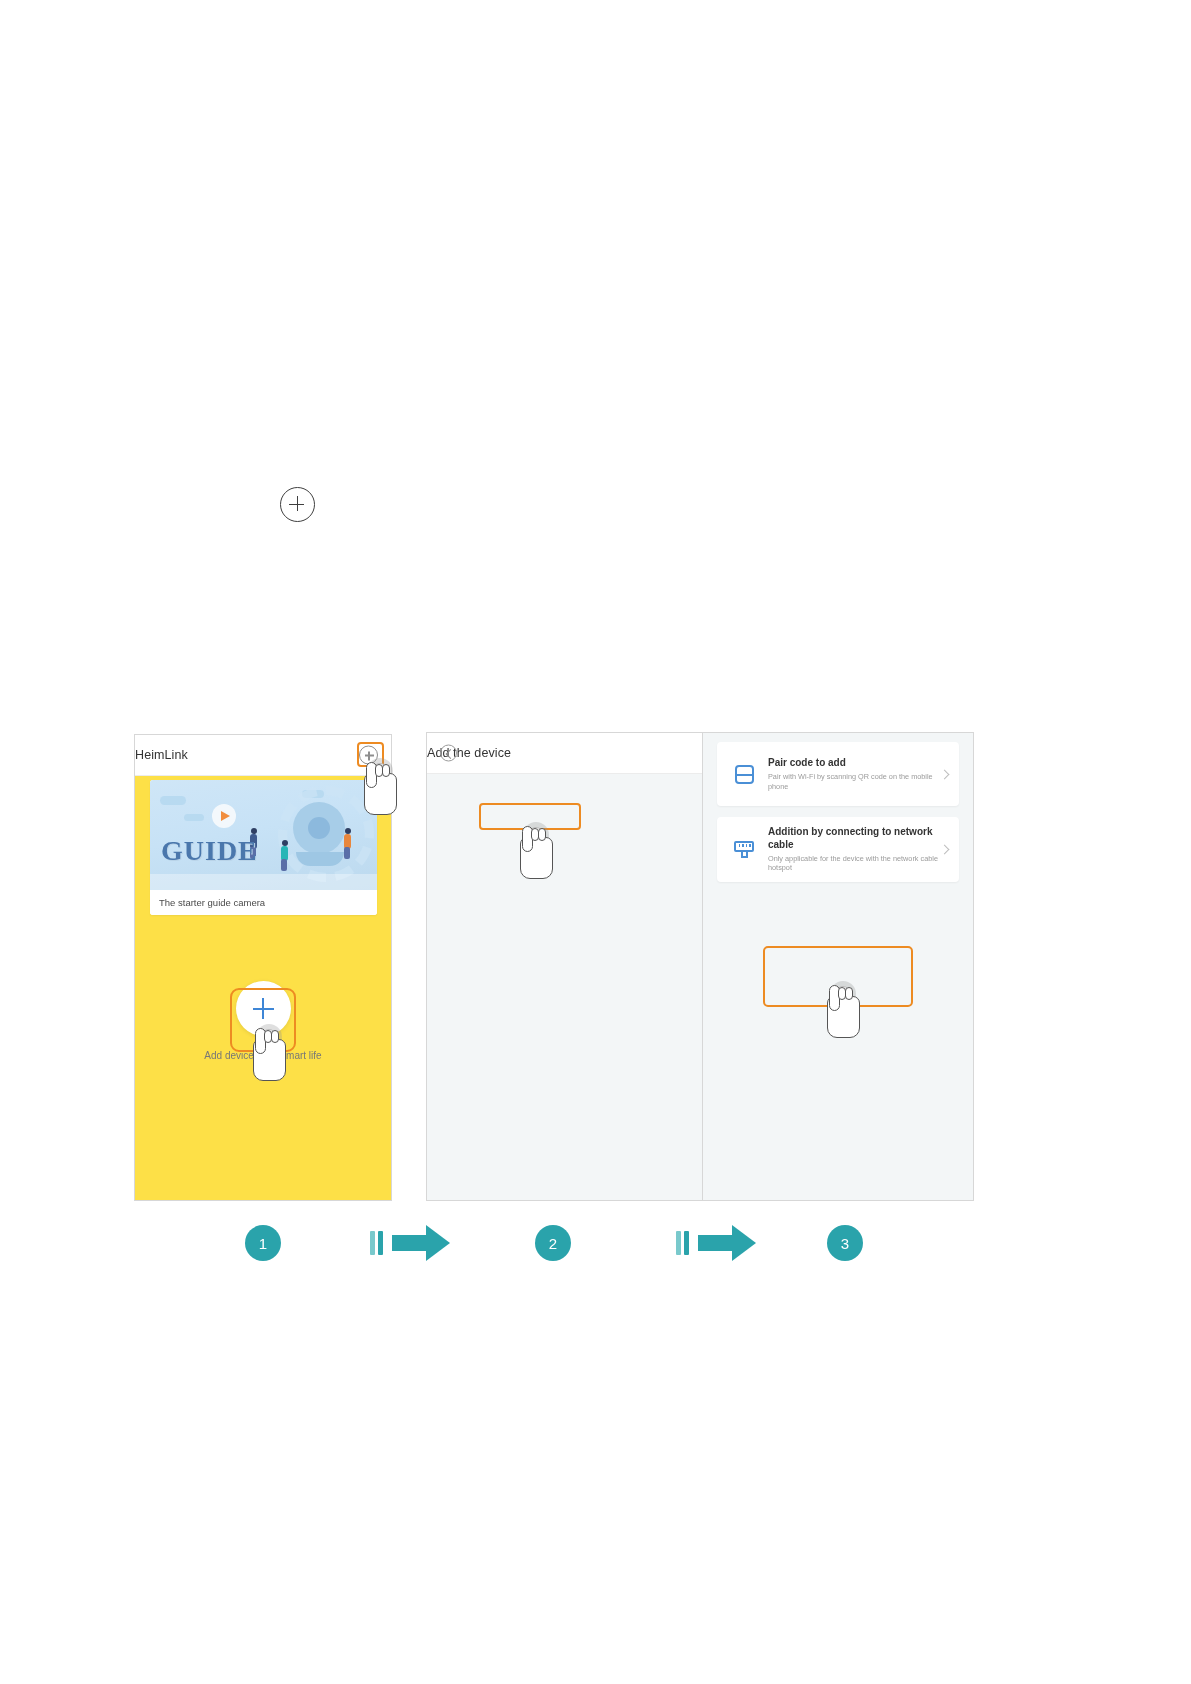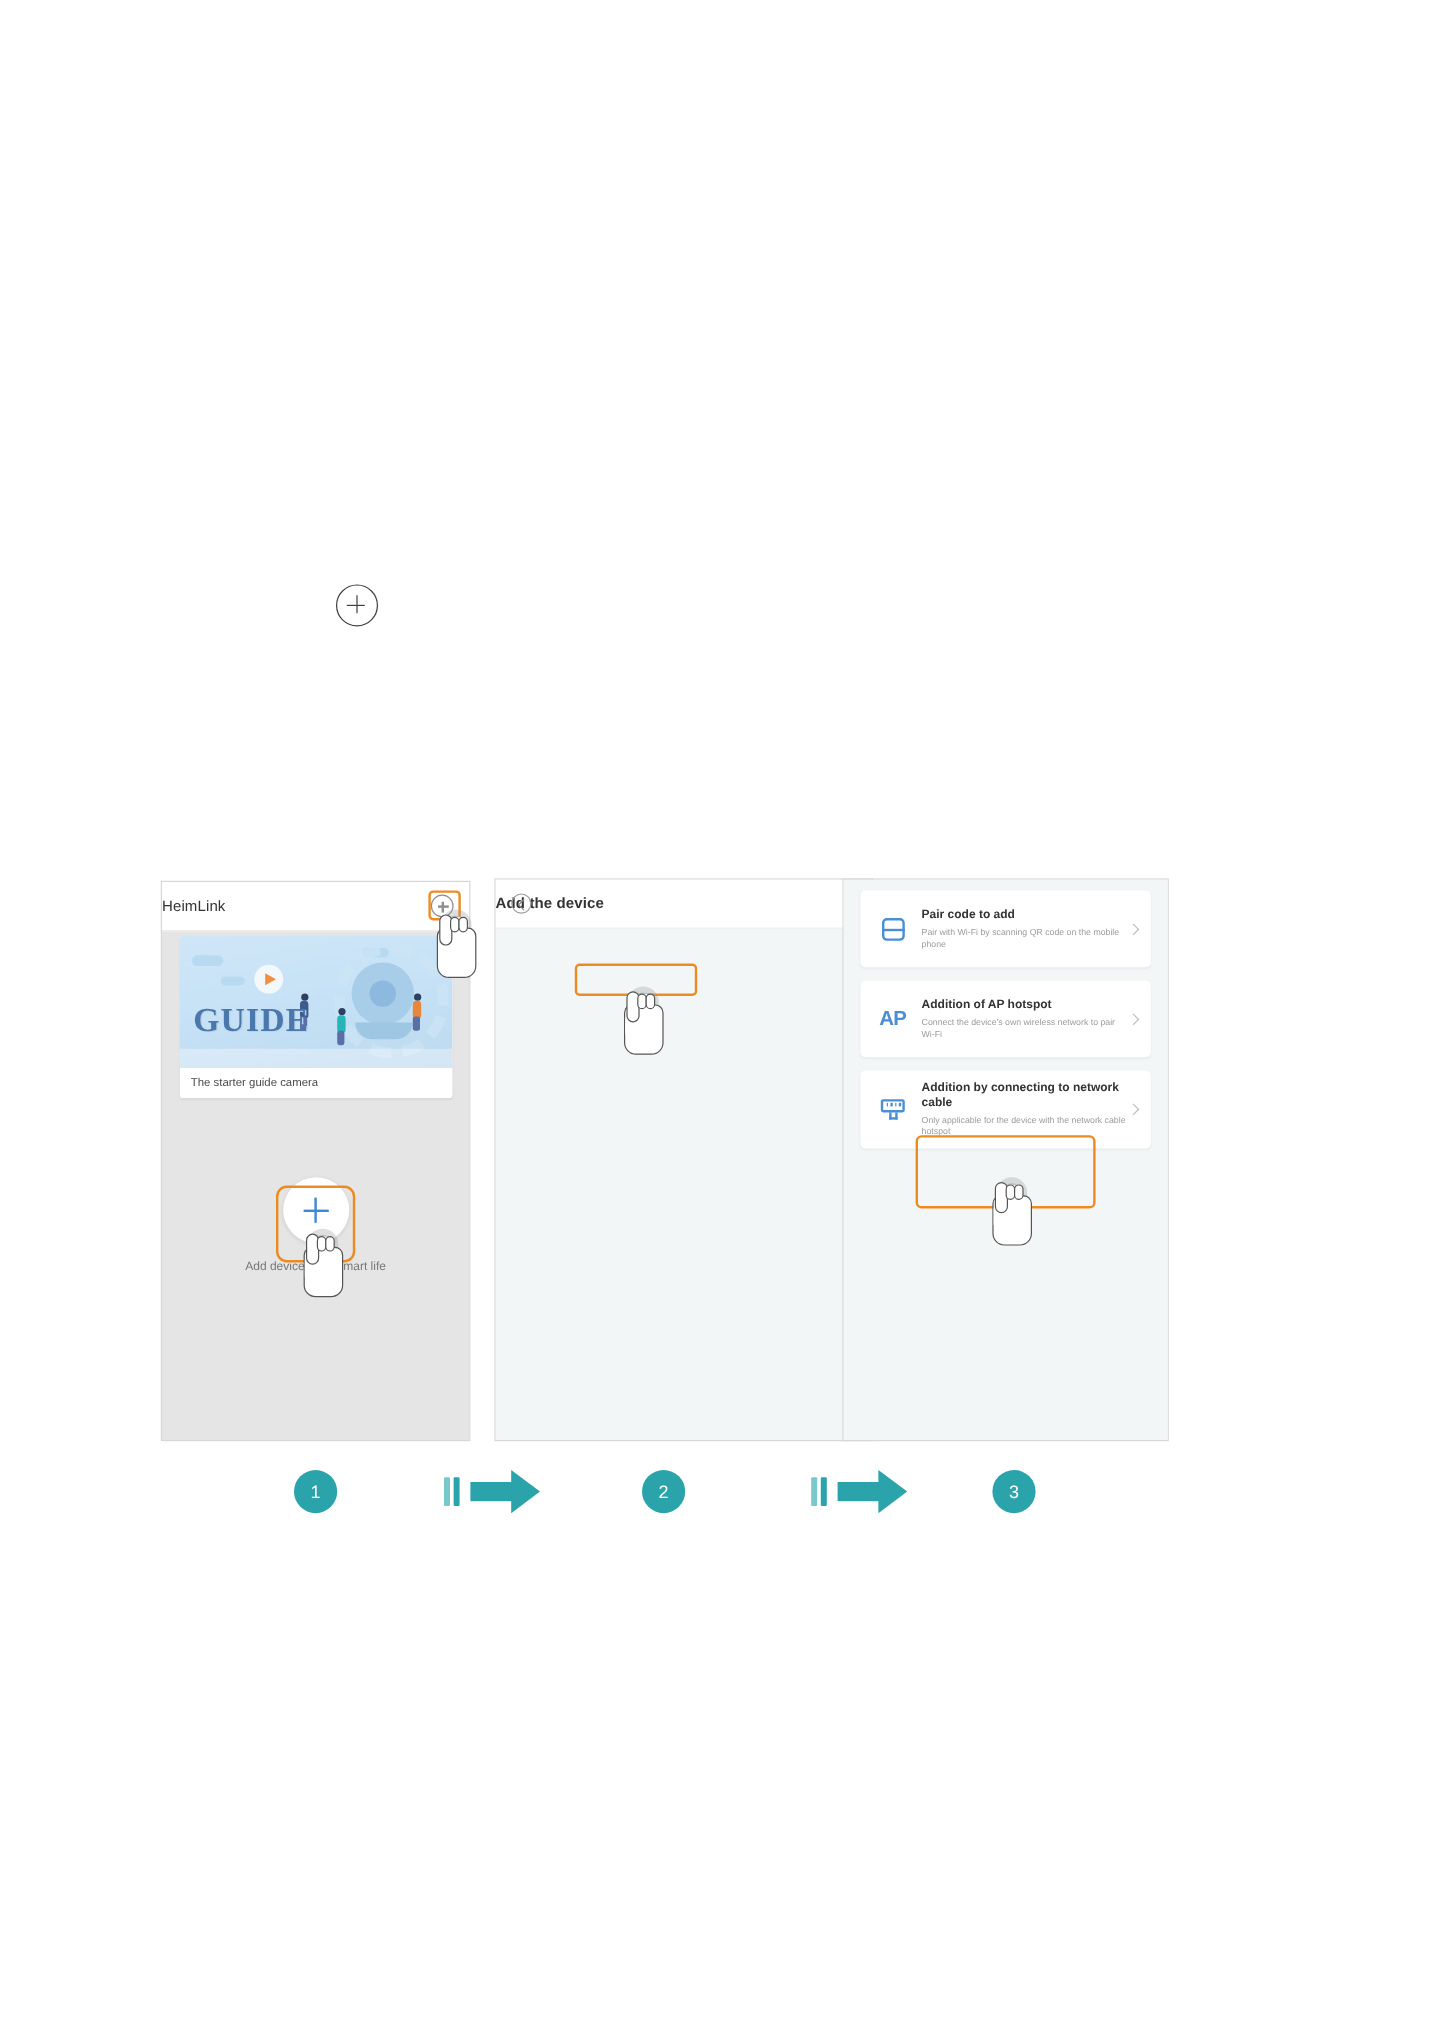--- a/index.html
+++ b/index.html
@@ -27,21 +27,21 @@
 
   
   .phone{
     position:absolute;
     background:#ffffff;
     border:1px solid #d7d7d7;
     box-sizing:border-box;
     overflow:hidden;
   }
   #phone1{left:134px;top:734px;width:258px;height:467px;}
-  #phone2{left:412px;top:732px;width:316px;height:469px;font-weight:bold;}
+  #phone2{left:426px;top:732px;width:316px;height:469px;}
   #phone3{left:702px;top:732px;width:272px;height:469px;}
 
   .topbar{
     height:40px;background:#ffffff;position:relative;
     display:flex;align-items:center;justify-content:flex-start;
     border-bottom:1px solid #ececec;
   }
   .topbar .title{
     font-size:12.5px;color:#333;letter-spacing:.1px;
   }
@@ -67,21 +67,21 @@
   .plus-top::before{left:4.5px;top:8.4px;width:9px;height:1.2px;}
   .plus-top::after{top:4.5px;left:8.4px;height:9px;width:1.2px;}
 
   
   .hl{
     position:absolute;border:2px solid #ED8B22;border-radius:5px;
     box-sizing:border-box;pointer-events:none;
   }
 
   
-  .p1-body{background:#e5e5e5;height:100%;position:relative;}
+  .p1-body{background:#fde047;height:100%;position:relative;}
   .guide-card{
     position:absolute;left:15px;top:4px;right:14px;
     background:#fff;border-radius:3px;overflow:hidden;
     box-shadow:0 1px 2px rgba(0,0,0,.06);
   }
   .guide-img{
     height:110px;position:relative;overflow:hidden;
     background:linear-gradient(170deg,#cfe6f7 0%,#c7e2f6 45%,#bcd9ee 100%);
   }
   .guide-word{
@@ -341,30 +341,20 @@
         <div class="net-ic">
           <div class="scan-ic"></div>
         </div>
         <div class="net-txt">
           <div class="net-title">Pair code to add</div>
           <div class="net-desc">Pair with Wi-Fi by scanning QR code on the mobile phone</div>
         </div>
         <div class="chev"></div>
       </div>
 
-      <div class="net-card">
-        <div class="net-ic">
-          <span class="ap-text">AP</span>
-        </div>
-        <div class="net-txt">
-          <div class="net-title">Addition of AP hotspot</div>
-          <div class="net-desc">Connect the device's own wireless network to pair Wi-Fi</div>
-        </div>
-        <div class="chev"></div>
-      </div>
 
       <div class="net-card">
         <div class="net-ic">
           <div class="lan-ic">
             <div class="body">
                 <i style="left:2.5px"></i>
                 <i style="left:6px"></i>
                 <i style="left:9.5px"></i>
                 <i style="left:13px"></i>
               </div>

